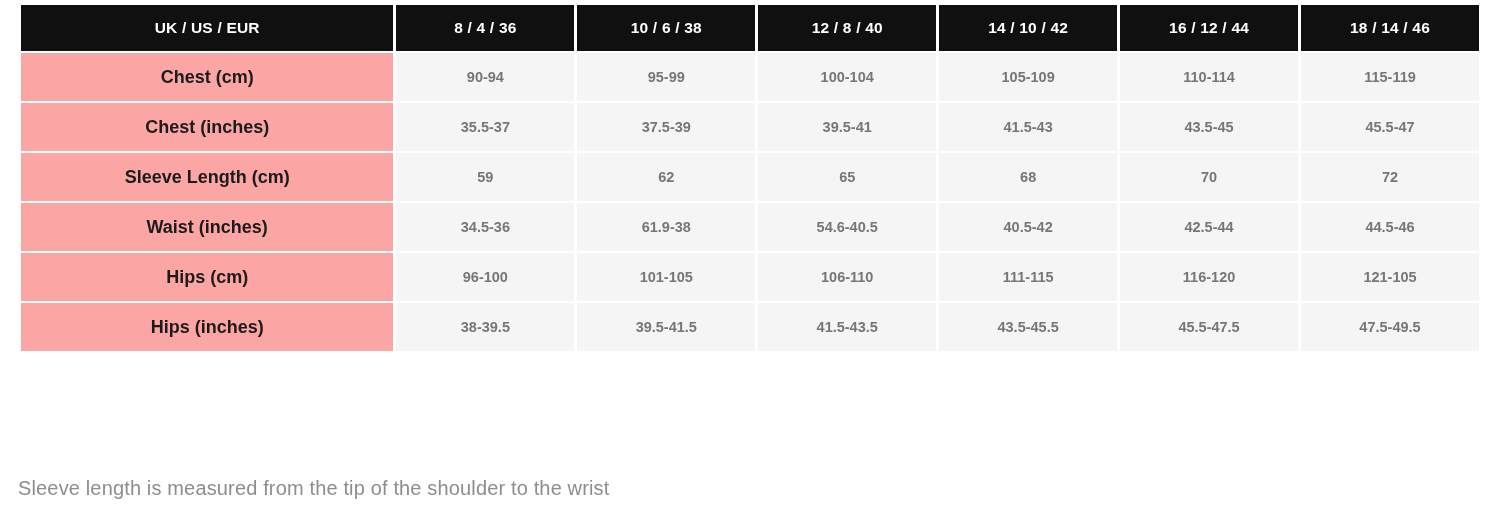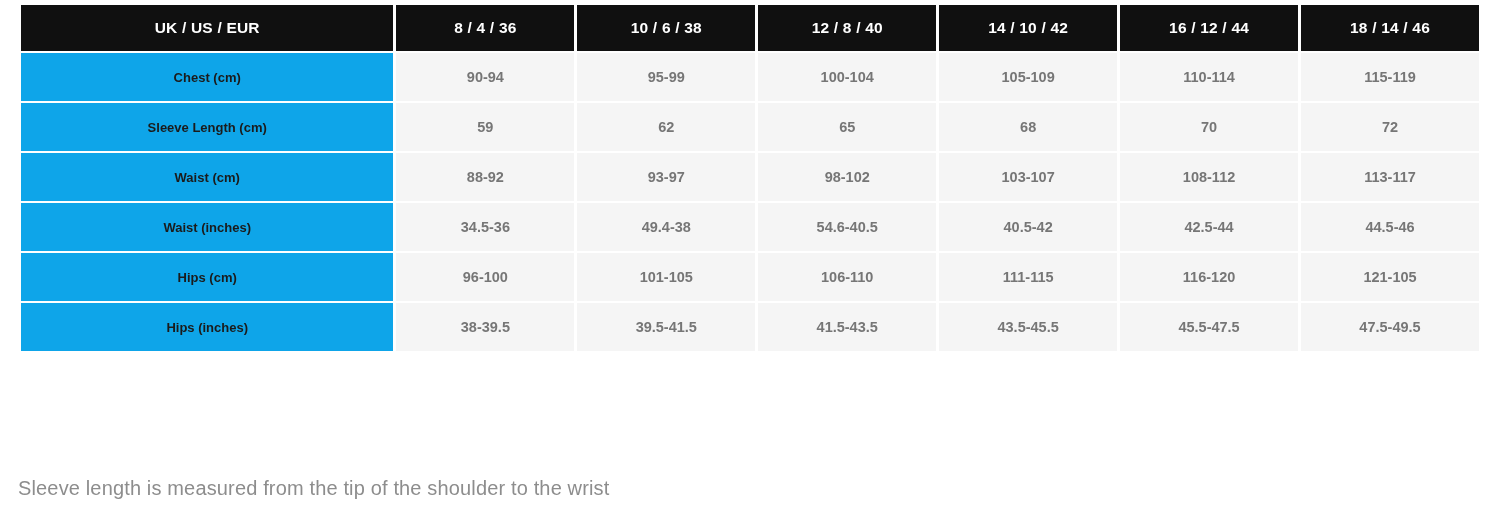--- a/index.html
+++ b/index.html
@@ -44,25 +44,25 @@
     font-weight: bold;
     letter-spacing: 0.2px;
     text-align: center;
     vertical-align: middle;
     white-space: nowrap;
     border: 0;
   }
 
   
   tbody th.row-label {
-    background: #0ea5e9;
+    background: #fca5a5;
     color: #1b1b1b;
     height: 48px;
     padding: 0 8px;
-    font-size: 13px;
+    font-size: 18px;
     font-weight: bold;
     vertical-align: middle;
     white-space: nowrap;
     border: 0;
   }
 
   tbody td.value-cell {
     background: #f5f5f5;
     color: #767676;
     height: 48px;
@@ -119,41 +119,41 @@
       <tr>
         <th class="row-label">Chest (cm)</th>
         <td class="value-cell">90-94</td>
         <td class="value-cell">95-99</td>
         <td class="value-cell">100-104</td>
         <td class="value-cell">105-109</td>
         <td class="value-cell">110-114</td>
         <td class="value-cell">115-119</td>
       </tr>
       <tr>
+        <th class="row-label">Chest (inches)</th>
+        <td class="value-cell">35.5-37</td>
+        <td class="value-cell">37.5-39</td>
+        <td class="value-cell">39.5-41</td>
+        <td class="value-cell">41.5-43</td>
+        <td class="value-cell">43.5-45</td>
+        <td class="value-cell">45.5-47</td>
+      </tr>
+      <tr>
         <th class="row-label">Sleeve Length (cm)</th>
         <td class="value-cell">59</td>
         <td class="value-cell">62</td>
         <td class="value-cell">65</td>
         <td class="value-cell">68</td>
         <td class="value-cell">70</td>
         <td class="value-cell">72</td>
       </tr>
       <tr>
-        <th class="row-label">Waist (cm)</th>
-        <td class="value-cell">88-92</td>
-        <td class="value-cell">93-97</td>
-        <td class="value-cell">98-102</td>
-        <td class="value-cell">103-107</td>
-        <td class="value-cell">108-112</td>
-        <td class="value-cell">113-117</td>
-      </tr>
-      <tr>
         <th class="row-label">Waist (inches)</th>
         <td class="value-cell">34.5-36</td>
-        <td class="value-cell">49.4-38</td>
+        <td class="value-cell">61.9-38</td>
         <td class="value-cell">54.6-40.5</td>
         <td class="value-cell">40.5-42</td>
         <td class="value-cell">42.5-44</td>
         <td class="value-cell">44.5-46</td>
       </tr>
       <tr>
         <th class="row-label">Hips (cm)</th>
         <td class="value-cell">96-100</td>
         <td class="value-cell">101-105</td>
         <td class="value-cell">106-110</td>

